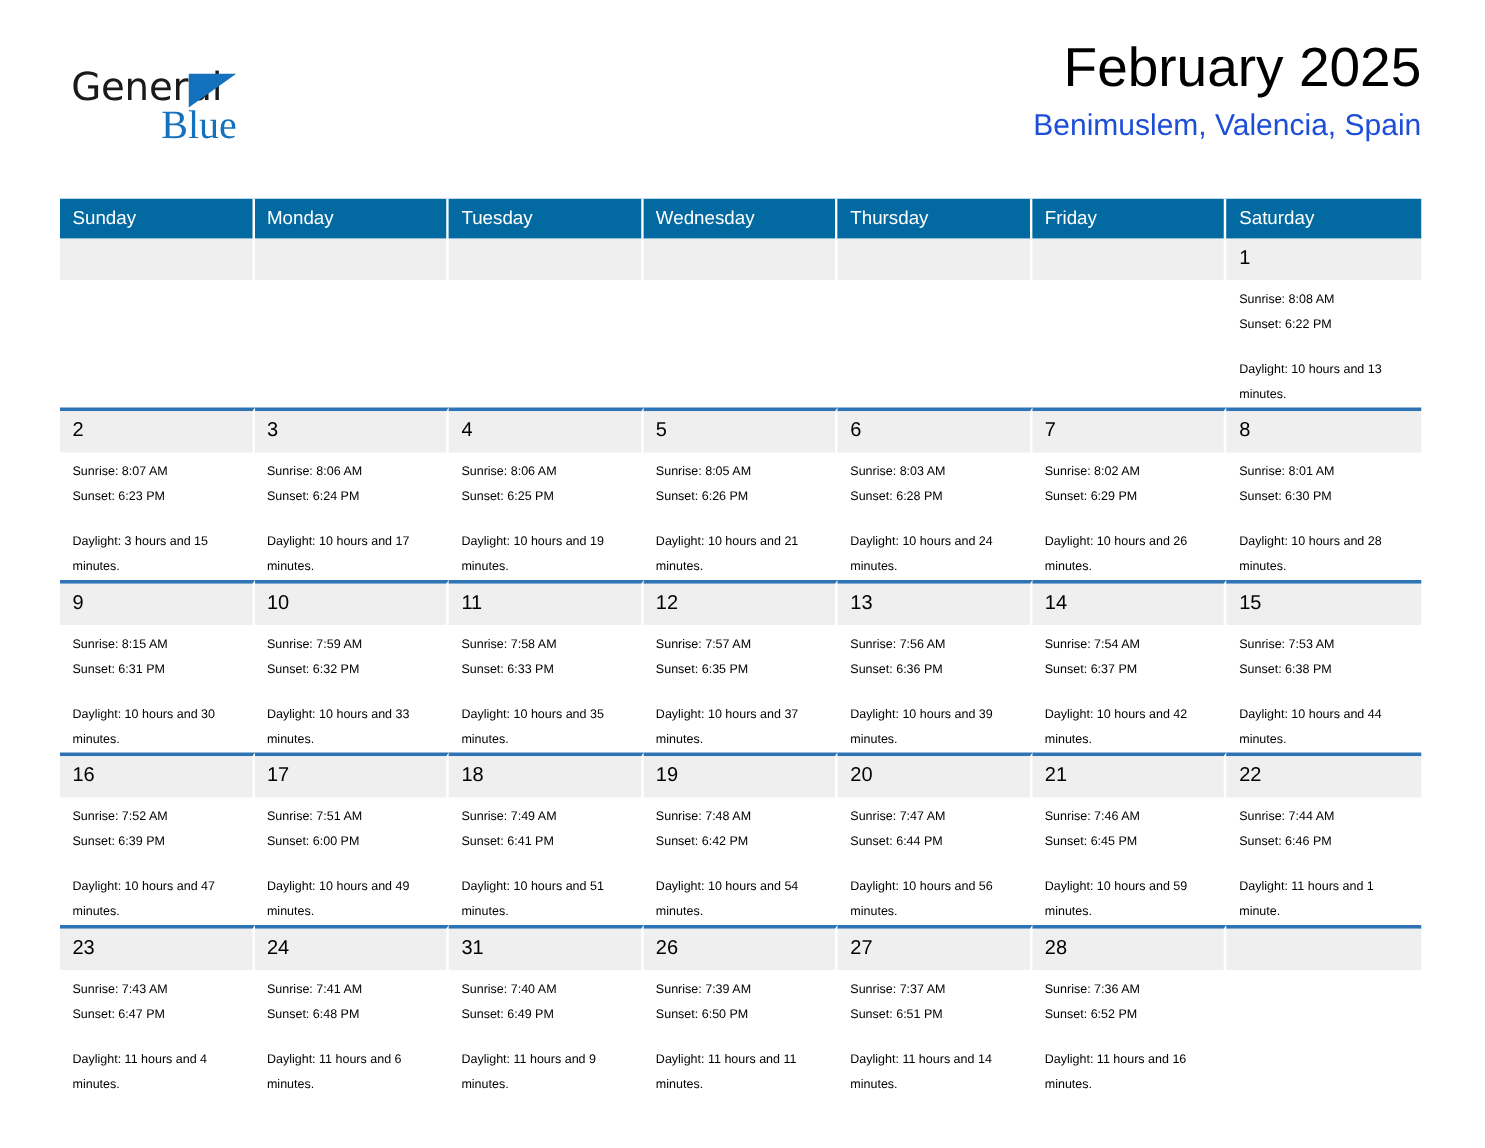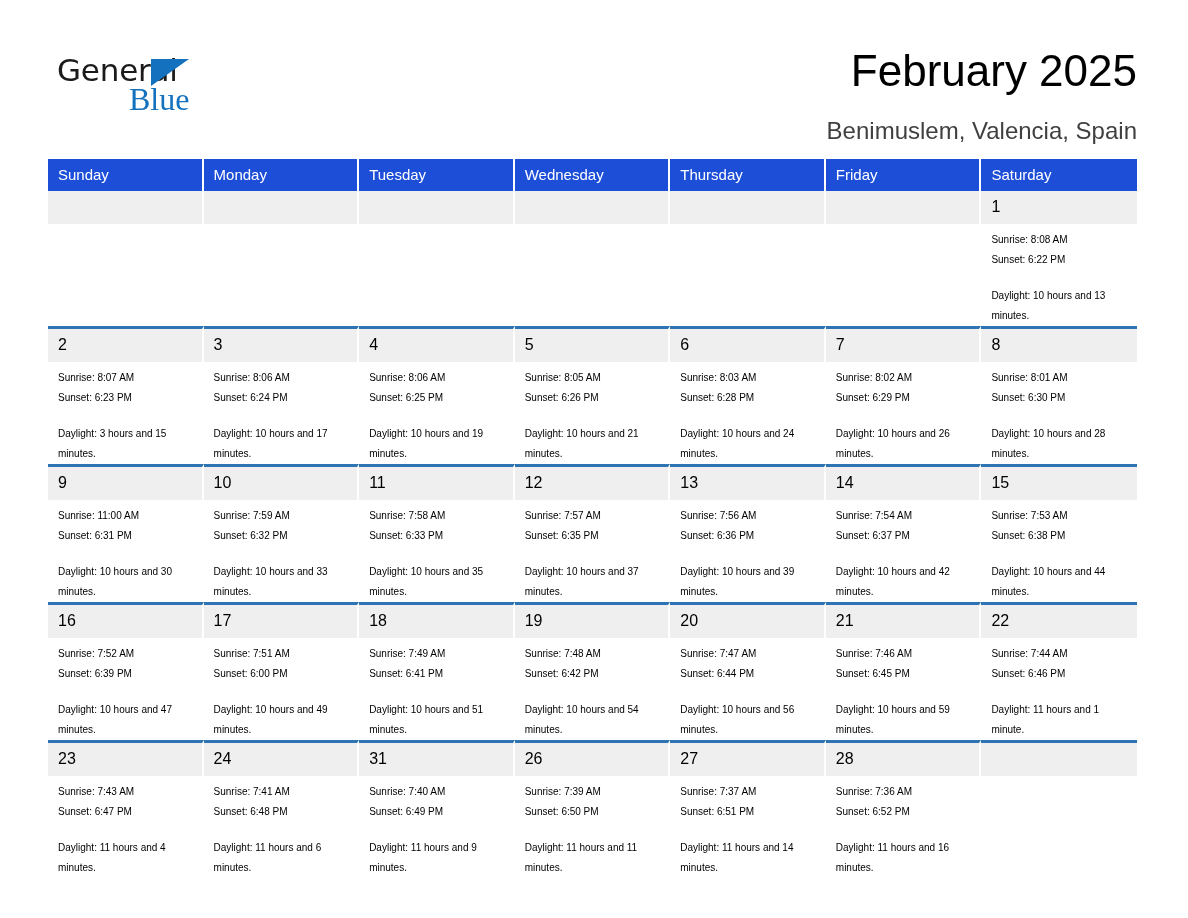--- a/index.html
+++ b/index.html
@@ -66,52 +66,52 @@
     font-size: 32px;
     color: #1471bd;
     font-family: Liberation Serif, serif;
     font-weight: 400;
     line-height: 1;
   }
 
   .title-block {
     position: absolute;
     right: 51px;
-    top: 48px;
+    top: 32px;
     text-align: right;
   }
   .cal-title {
     font-size: 44px;
     font-weight: 400;
     line-height: 1.05;
     color: #000;
     white-space: nowrap;
   }
   .cal-subtitle {
-    margin-top: 24px;
+    margin-top: 10px;
     font-size: 24px;
     font-weight: 400;
     line-height: 1.1;
-    color: #404040;
+    color: #1d4ed8;
     white-space: nowrap;
   }
 
   
   .calendar {
     position: absolute;
     left: 48px;
     top: 159px;
     width: 1089px;
     border-collapse: separate;
     border-spacing: 0;
     table-layout: fixed;
   }
 
   .calendar th {
-    background: #1d4ed8;
+    background: #0369a1;
     color: #ffffff;
     font-size: 15px;
     font-weight: 400;
     text-align: left;
     padding: 7px 0 8px 10px;
     height: 17px;
     border: 0;
     border-right: 2px solid #ffffff;
   }
   .calendar th:last-child { border-right: 0; }
@@ -301,21 +301,21 @@
             <div>Sunset: 6:30 PM</div>
             <div class="wrapline">Daylight: 10 hours and 28 minutes.</div>
           </div>
         </td>
       </tr>
 
       <tr class="week-row">
         <td>
           <div class="daynum">9</div>
           <div class="details">
-            <div>Sunrise: 11:00 AM</div>
+            <div>Sunrise: 8:15 AM</div>
             <div>Sunset: 6:31 PM</div>
             <div class="wrapline">Daylight: 10 hours and 30 minutes.</div>
           </div>
         </td>
         <td>
           <div class="daynum">10</div>
           <div class="details">
             <div>Sunrise: 7:59 AM</div>
             <div>Sunset: 6:32 PM</div>
             <div class="wrapline">Daylight: 10 hours and 33 minutes.</div>

